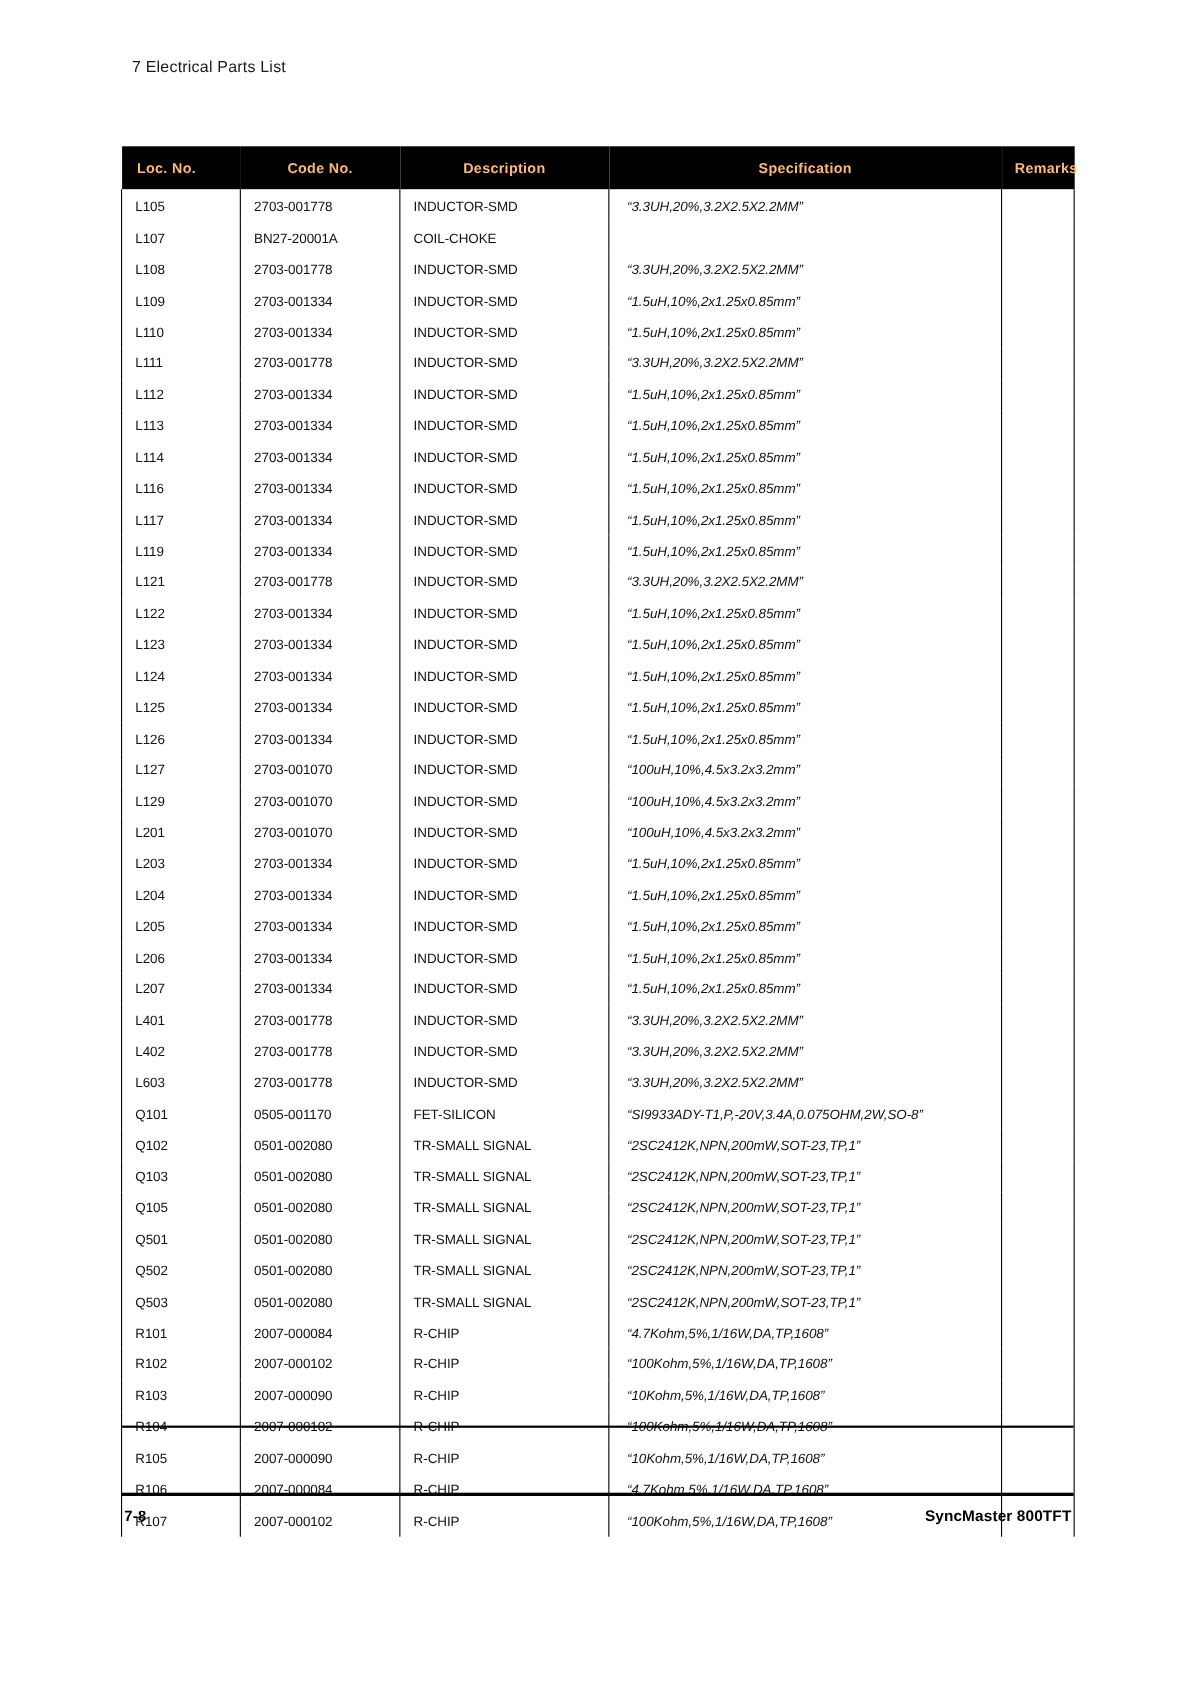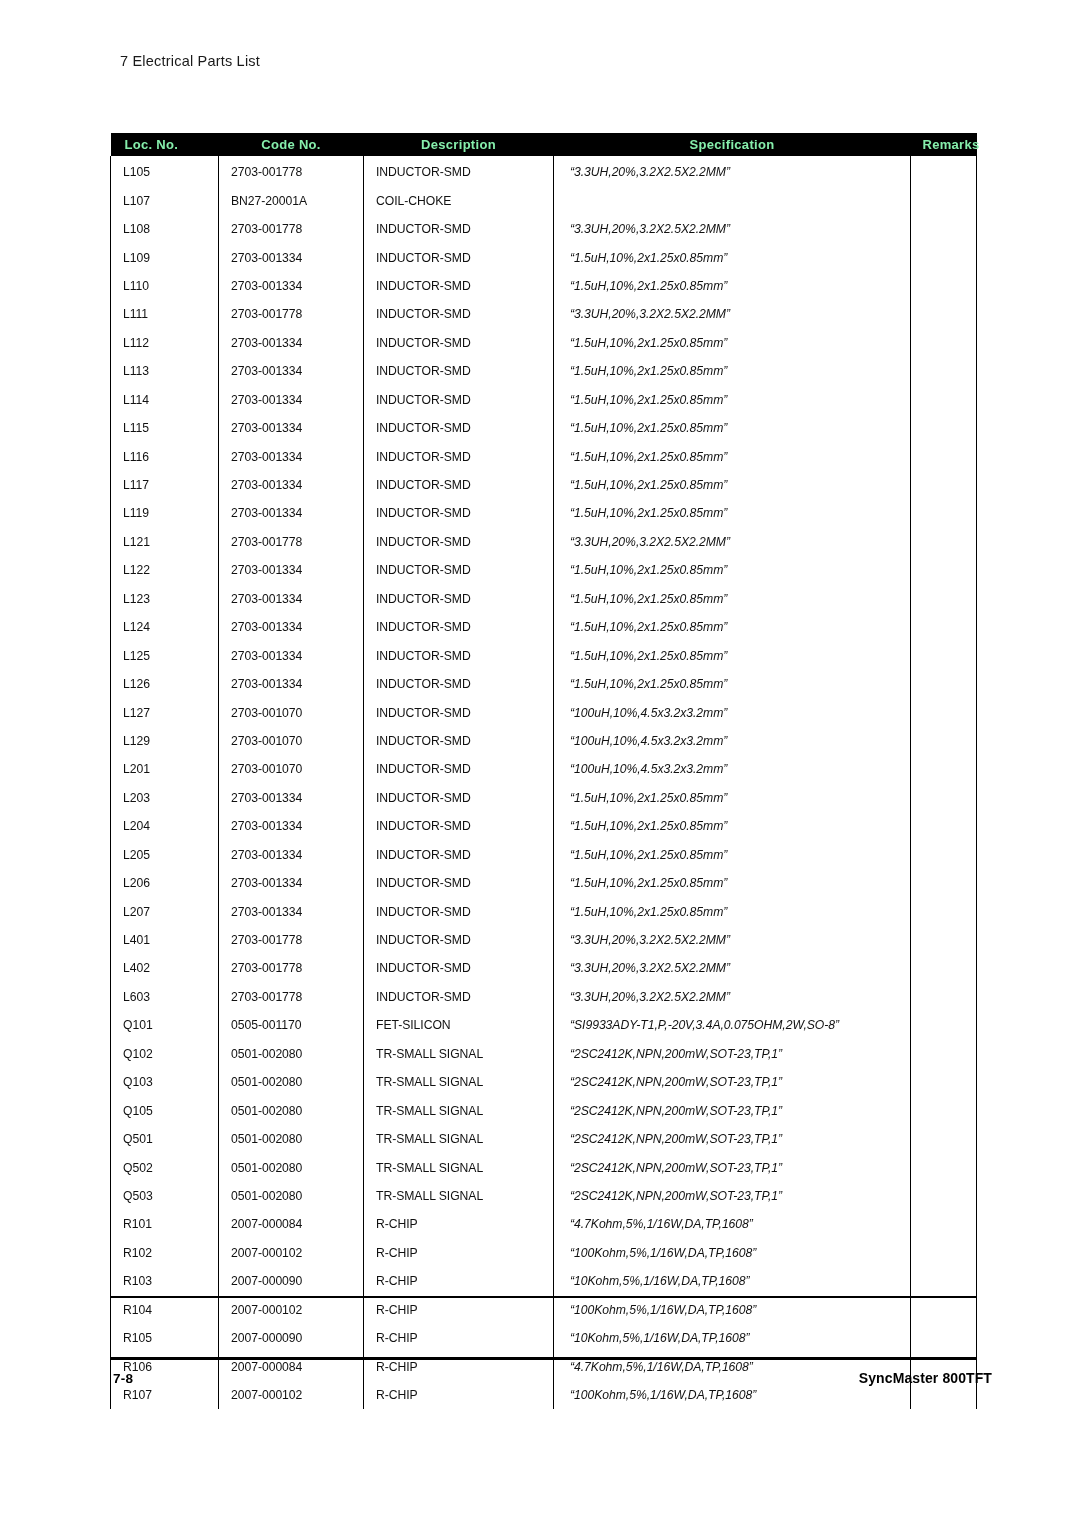--- a/index.html
+++ b/index.html
@@ -42,25 +42,25 @@
     table-layout: fixed;
   }
   .parts-table col.c-loc  { width: 108px; }
   .parts-table col.c-code { width: 145px; }
   .parts-table col.c-desc { width: 190px; }
   .parts-table col.c-spec { width: 357px; }
   .parts-table col.c-rem  { width: 66px; }
 
   .parts-table thead th {
     background: #000000;
-    color: #86efac;
+    color: #fdba74;
     font-size: 13px;
     font-weight: bold;
     letter-spacing: 0.3px;
-    height: 23px;
+    height: 39px;
     padding: 0;
     text-align: center;
     vertical-align: middle;
     border: 0;
   }
   .parts-table thead th.h-loc { text-align: left; padding-left: 14px; }
   .parts-table thead th.h-rem { text-align: right; padding-left: 12px; }
 
   .parts-table tbody td {
     height: 28.45px;
@@ -101,21 +101,21 @@
   .footer-left {
     position: absolute;
     left: 113px;
     top: 1371px;
     font-size: 13.5px;
     font-weight: bold;
     letter-spacing: 0.2px;
   }
   .footer-right {
     position: absolute;
-    right: 88px;
+    right: 106px;
     top: 1370px;
     font-size: 14px;
     font-weight: bold;
     letter-spacing: 0.1px;
     white-space: nowrap;
     margin-left: 13px;
   }
 </style>
 </head>
 <body>
@@ -199,27 +199,20 @@
           <td class="cell-rem"></td>
         </tr>
         <tr>
           <td class="cell-loc">L114</td>
           <td class="cell-code">2703-001334</td>
           <td class="cell-desc">INDUCTOR-SMD</td>
           <td class="cell-spec">“1.5uH,10%,2x1.25x0.85mm”</td>
           <td class="cell-rem"></td>
         </tr>
         <tr>
-          <td class="cell-loc">L115</td>
-          <td class="cell-code">2703-001334</td>
-          <td class="cell-desc">INDUCTOR-SMD</td>
-          <td class="cell-spec">“1.5uH,10%,2x1.25x0.85mm”</td>
-          <td class="cell-rem"></td>
-        </tr>
-        <tr>
           <td class="cell-loc">L116</td>
           <td class="cell-code">2703-001334</td>
           <td class="cell-desc">INDUCTOR-SMD</td>
           <td class="cell-spec">“1.5uH,10%,2x1.25x0.85mm”</td>
           <td class="cell-rem"></td>
         </tr>
         <tr>
           <td class="cell-loc">L117</td>
           <td class="cell-code">2703-001334</td>
           <td class="cell-desc">INDUCTOR-SMD</td>

